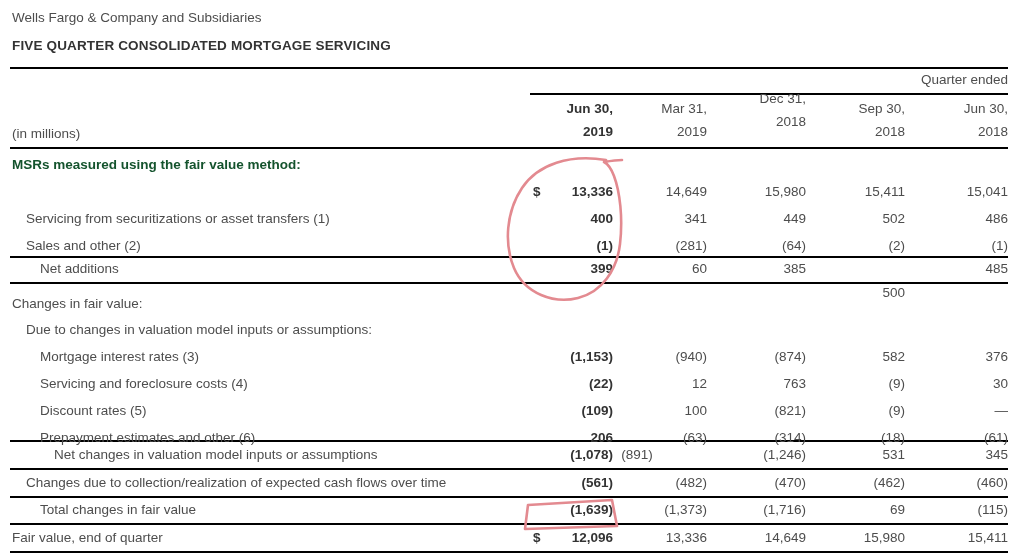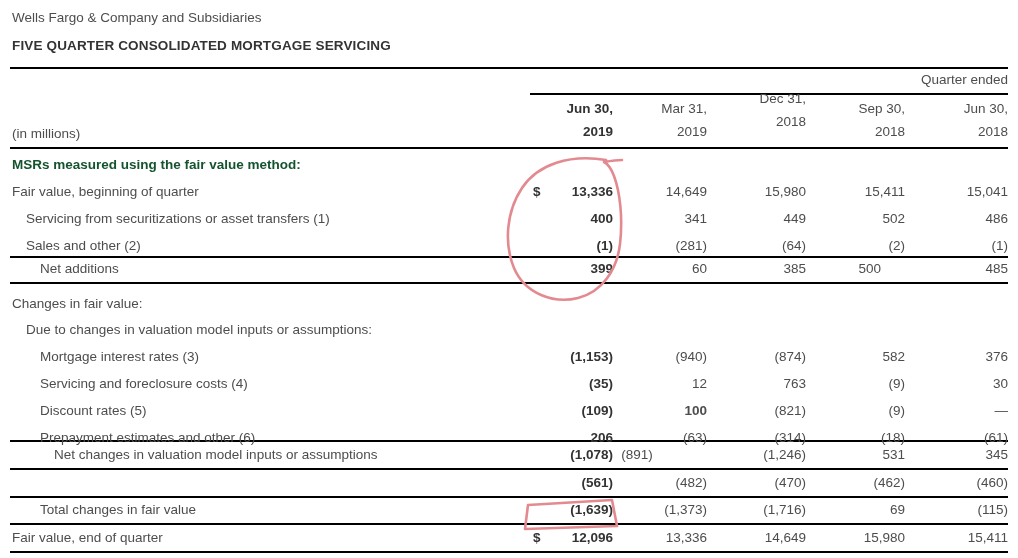--- a/index.html
+++ b/index.html
@@ -164,21 +164,20 @@
   <div class="colhead" style="top:101px; left:908px; width:100px;">
     <span class="l1">Jun 30,</span>
     <span class="l2">2018</span>
   </div>
 
   <div id="body-rows">
       <div class="row" style="top: 153px;">
         <div class="label i0 bold">MSRs measured using the fair value method:</div>
       </div>
       <div class="row" style="top: 180px;">
-        <div class="label i0">Fair value, beginning of quarter</div>
         <div class="cur" style="left: 533px;">$</div>
         <div class="num bold" style="left: 473px; width: 140px;">13,336</div>
         <div class="num" style="left: 567px; width: 140px;">14,649</div>
         <div class="num" style="left: 666px; width: 140px;">15,980</div>
         <div class="num" style="left: 765px; width: 140px;">15,411</div>
         <div class="num" style="left: 868px; width: 140px;">15,041</div>
       </div>
       <div class="row" style="top: 207px;">
         <div class="label i1">Servicing from securitizations or asset transfers (1)</div>
         <div class="num bold" style="left: 473px; width: 140px;">400</div>
@@ -193,49 +192,49 @@
         <div class="num" style="left: 567px; width: 140px;">(281)</div>
         <div class="num" style="left: 666px; width: 140px;">(64)</div>
         <div class="num" style="left: 765px; width: 140px;">(2)</div>
         <div class="num" style="left: 868px; width: 140px;">(1)</div>
       </div>
       <div class="row" style="top: 257px;">
         <div class="label i2">Net additions</div>
         <div class="num bold" style="left: 473px; width: 140px;">399</div>
         <div class="num" style="left: 567px; width: 140px;">60</div>
         <div class="num" style="left: 666px; width: 140px;">385</div>
-        <div class="num" style="left: 741px; width: 140px;">500</div>
+        <div class="num" style="left: 765px; width: 140px; margin-top: 24px;">500</div>
         <div class="num" style="left: 868px; width: 140px;">485</div>
       </div>
       <div class="row" style="top: 292px; padding-left: 17px;">
         <div class="label i0">Changes in fair value:</div>
       </div>
       <div class="row" style="top: 318px;">
         <div class="label i1">Due to changes in valuation model inputs or assumptions:</div>
       </div>
       <div class="row" style="top: 345px;">
         <div class="label i2">Mortgage interest rates (3)</div>
         <div class="num bold" style="left: 473px; width: 140px;">(1,153)</div>
         <div class="num" style="left: 567px; width: 140px;">(940)</div>
         <div class="num" style="left: 666px; width: 140px;">(874)</div>
         <div class="num" style="left: 765px; width: 140px;">582</div>
         <div class="num" style="left: 868px; width: 140px;">376</div>
       </div>
       <div class="row" style="top: 372px;">
         <div class="label i2">Servicing and foreclosure costs (4)</div>
-        <div class="num bold" style="left: 473px; width: 140px;">(35)</div>
+        <div class="num bold" style="left: 473px; width: 140px;">(22)</div>
         <div class="num" style="left: 567px; width: 140px;">12</div>
         <div class="num" style="left: 666px; width: 140px;">763</div>
         <div class="num" style="left: 765px; width: 140px;">(9)</div>
         <div class="num" style="left: 868px; width: 140px;">30</div>
       </div>
       <div class="row" style="top: 399px;">
         <div class="label i2">Discount rates (5)</div>
         <div class="num bold" style="left: 473px; width: 140px;">(109)</div>
-        <div class="num" style="left: 567px; width: 140px; font-weight: bold;">100</div>
+        <div class="num" style="left: 567px; width: 140px;">100</div>
         <div class="num" style="left: 666px; width: 140px;">(821)</div>
         <div class="num" style="left: 765px; width: 140px;">(9)</div>
         <div class="num" style="left: 868px; width: 140px;">—</div>
       </div>
       <div class="row" style="top: 426px;">
         <div class="label i2">Prepayment estimates and other (6)</div>
         <div class="num bold" style="left: 473px; width: 140px;">206</div>
         <div class="num" style="left: 567px; width: 140px;">(63)</div>
         <div class="num" style="left: 666px; width: 140px;">(314)</div>
         <div class="num" style="left: 765px; width: 140px;">(18)</div>
@@ -243,20 +242,21 @@
       </div>
       <div class="row" style="top: 443px;">
         <div class="label i3">Net changes in valuation model inputs or assumptions</div>
         <div class="num bold" style="left: 473px; width: 140px;">(1,078)</div>
         <div class="num" style="left: 567px; width: 140px; text-align: center;">(891)</div>
         <div class="num" style="left: 666px; width: 140px;">(1,246)</div>
         <div class="num" style="left: 765px; width: 140px;">531</div>
         <div class="num" style="left: 868px; width: 140px;">345</div>
       </div>
       <div class="row" style="top: 471px;">
+        <div class="label i1">Changes due to collection/realization of expected cash flows over time</div>
         <div class="num bold" style="left: 473px; width: 140px;">(561)</div>
         <div class="num" style="left: 567px; width: 140px;">(482)</div>
         <div class="num" style="left: 666px; width: 140px;">(470)</div>
         <div class="num" style="left: 765px; width: 140px;">(462)</div>
         <div class="num" style="left: 868px; width: 140px;">(460)</div>
       </div>
       <div class="row" style="top: 498px;">
         <div class="label i2">Total changes in fair value</div>
         <div class="num bold" style="left: 473px; width: 140px;">(1,639)</div>
         <div class="num" style="left: 567px; width: 140px;">(1,373)</div>

